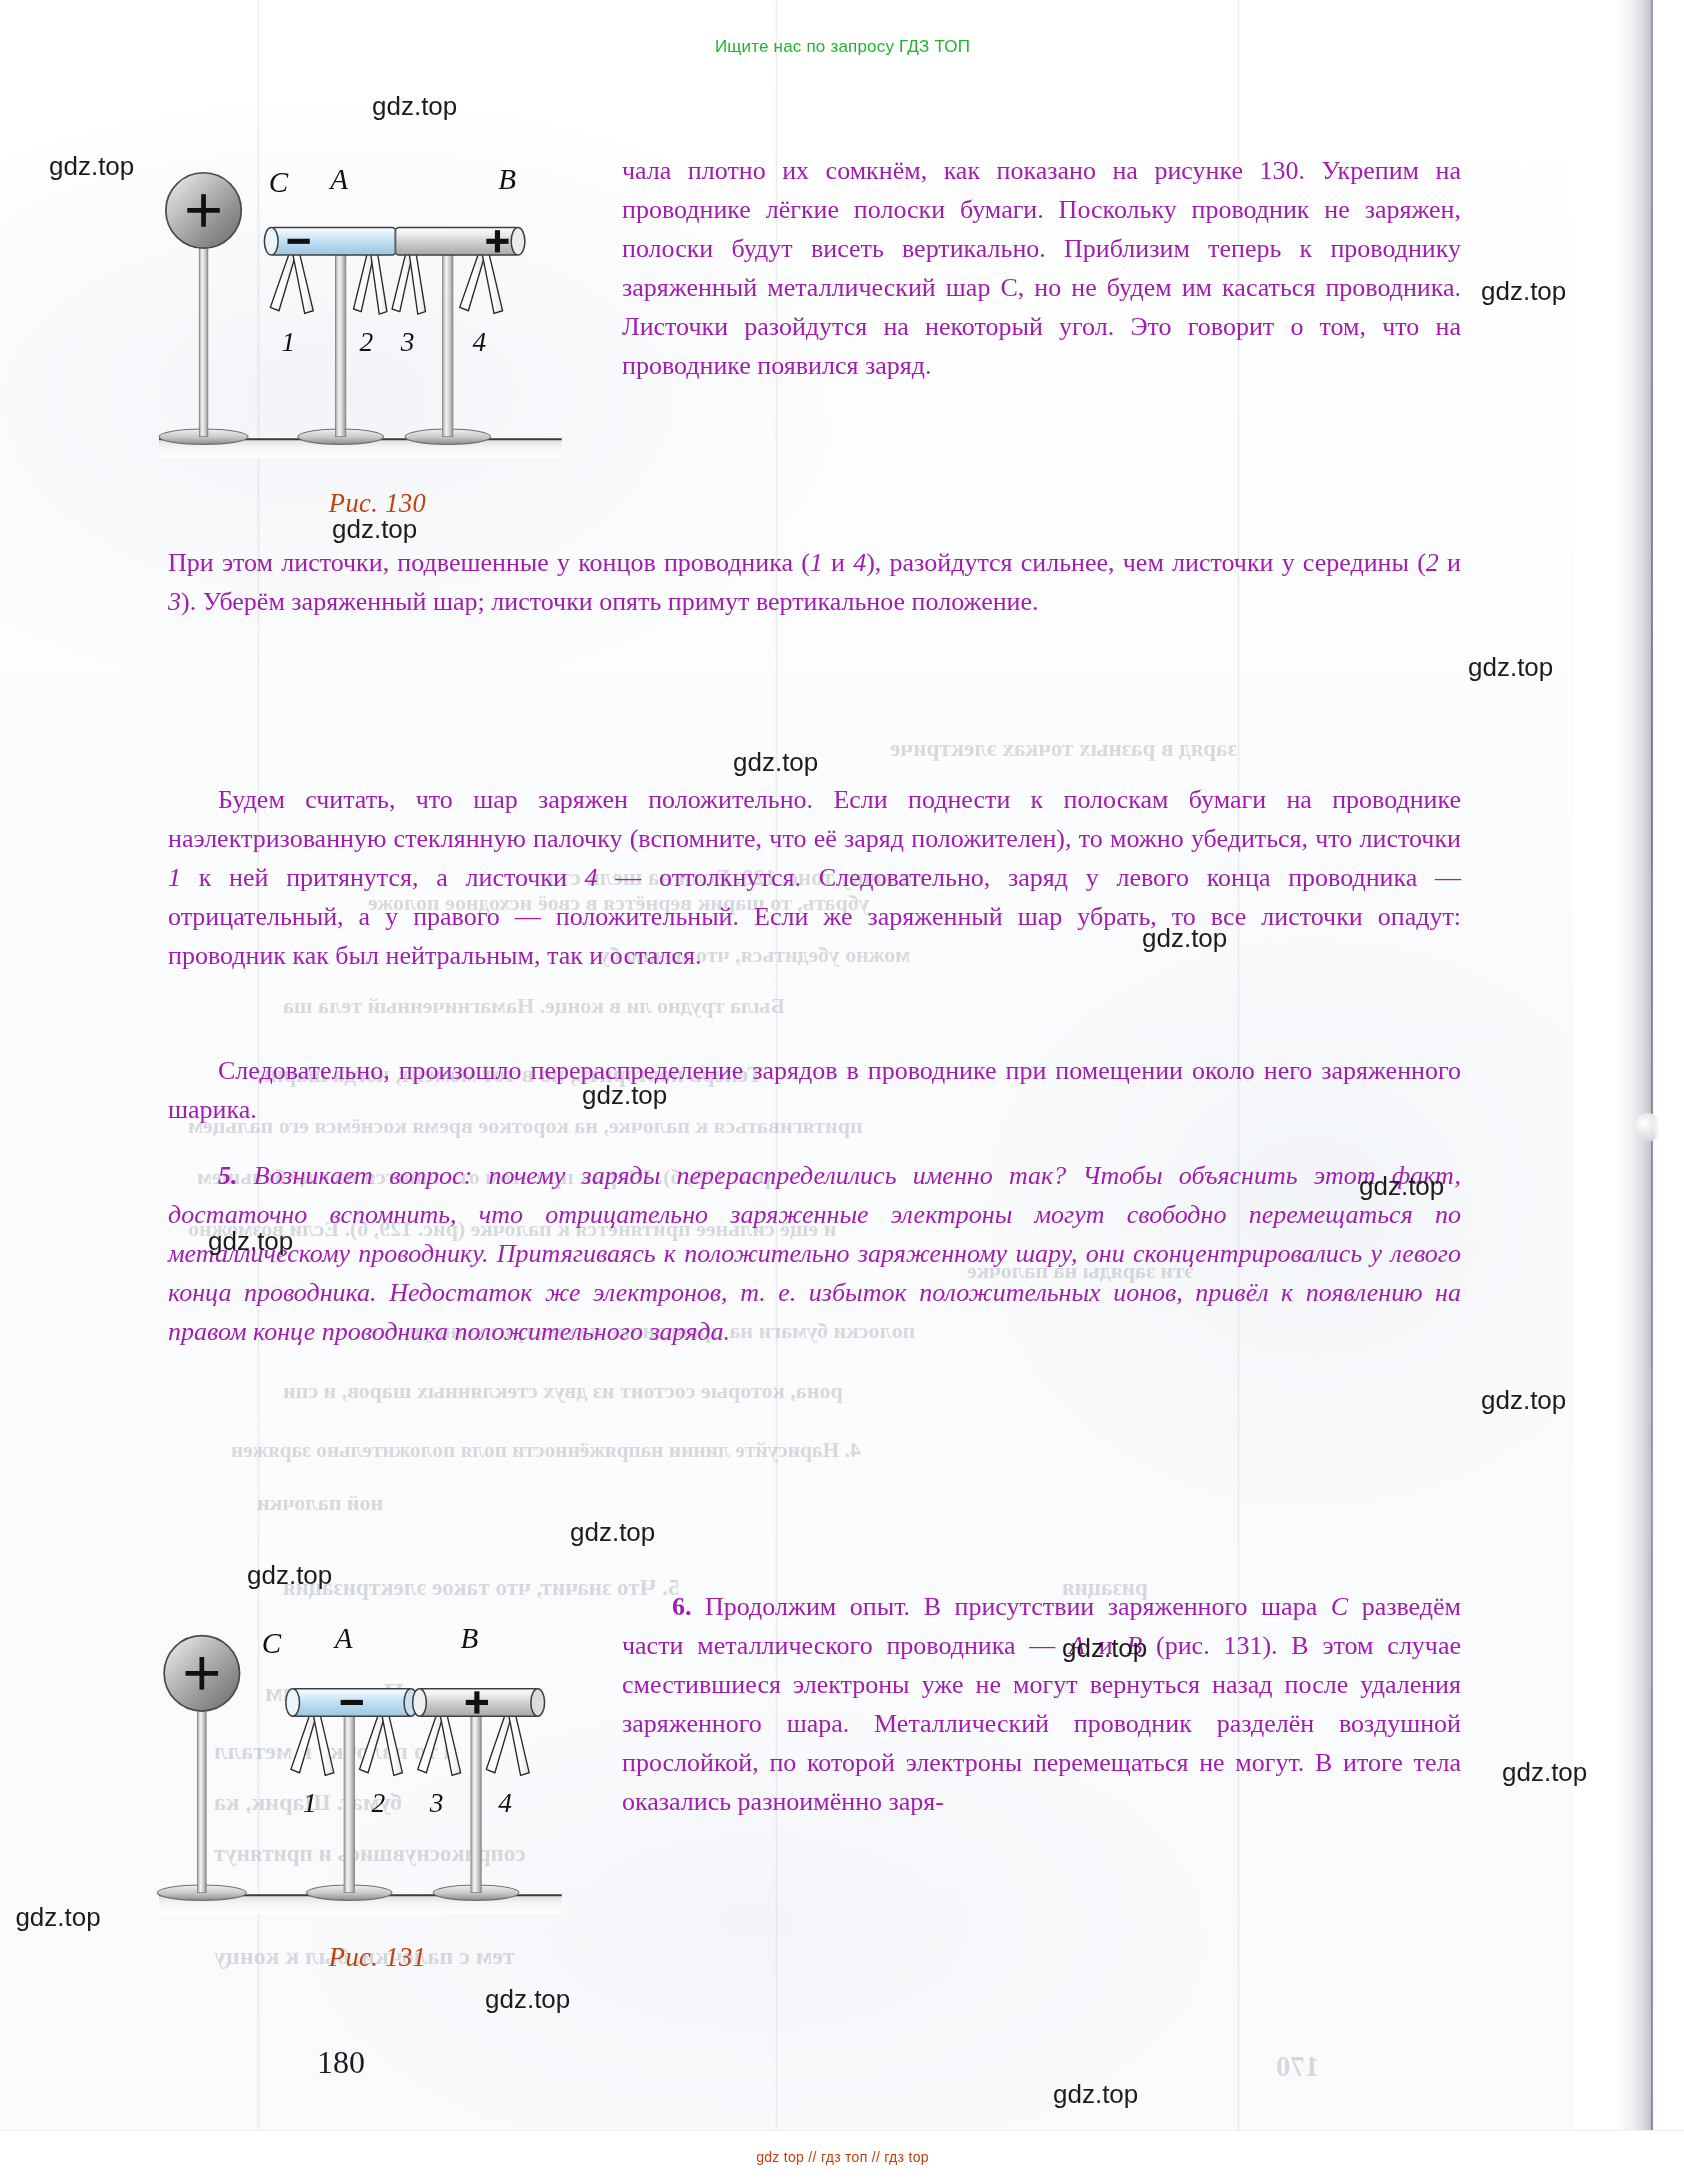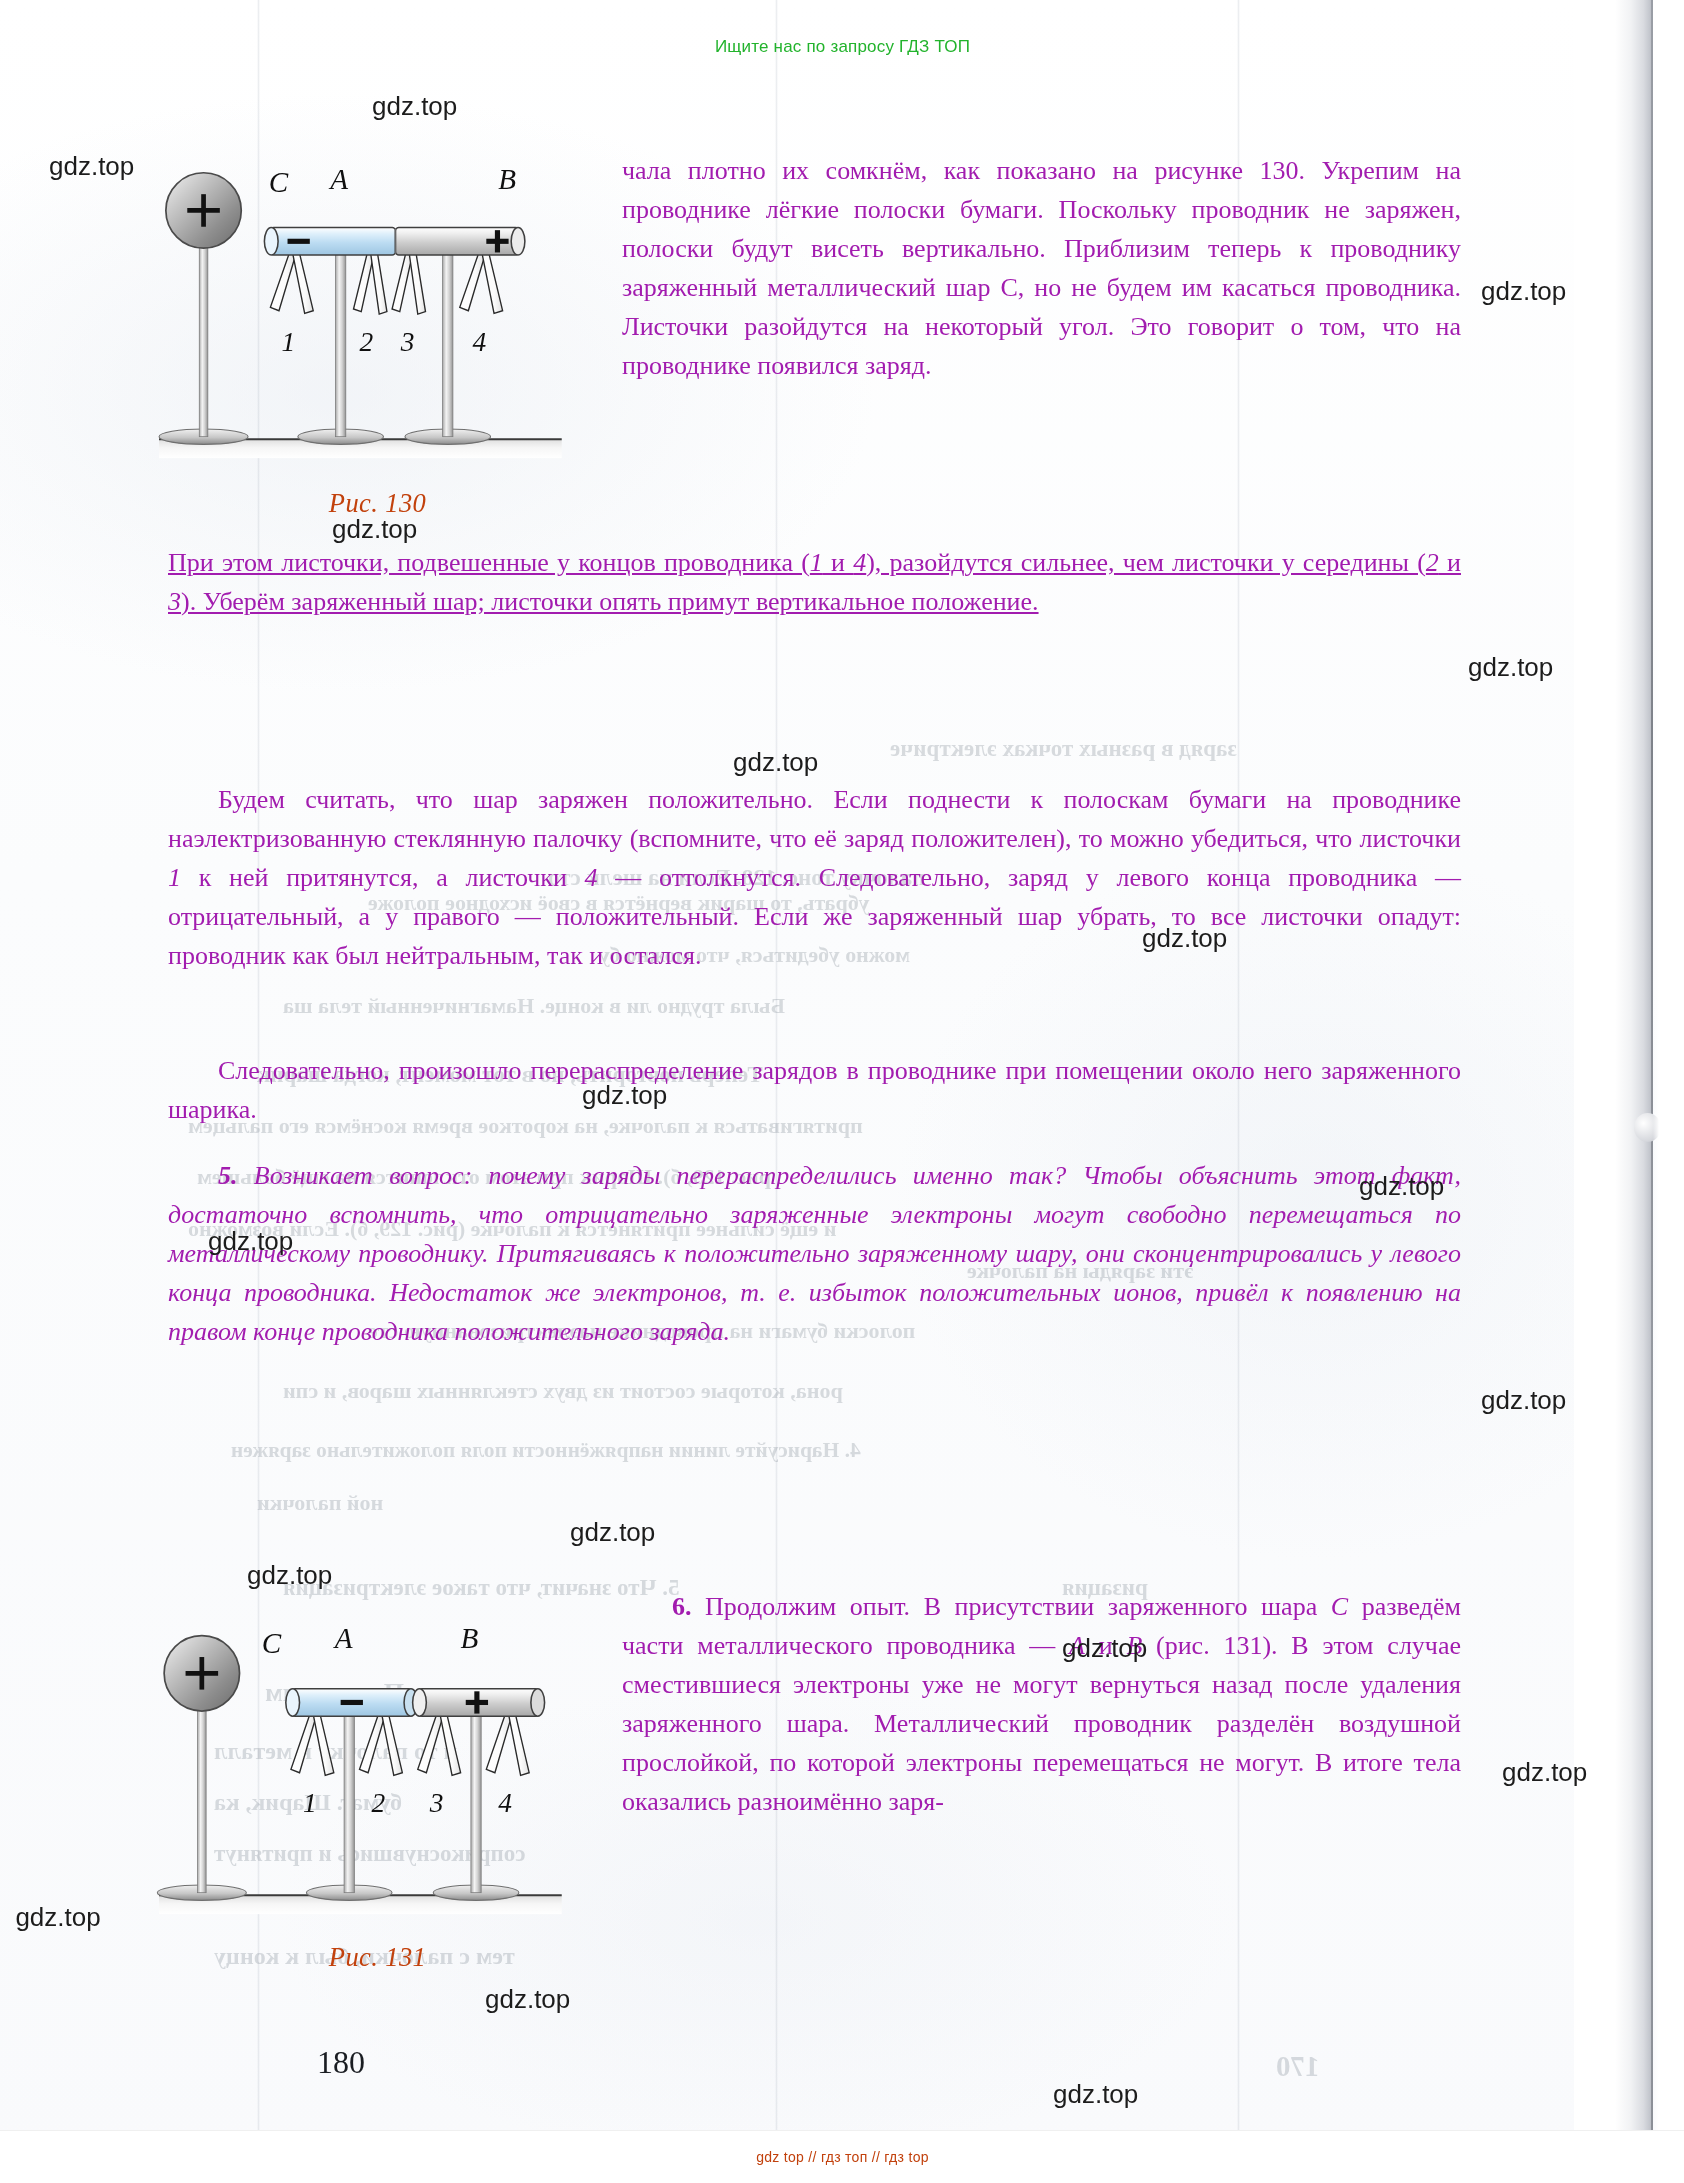--- a/index.html
+++ b/index.html
@@ -116,21 +116,21 @@
     font-family:"Liberation Serif", serif;
   }
   .para b { font-weight:bold; }
   .para i { font-style:italic; }
 
   
   #col-top {
     left:622px; top:151px; width:839px;
   }
   
-  #blk-full-1 { left:168px; top:543px; width:1293px;text-decoration:underline; }
+  #blk-full-1 { left:168px; top:543px; width:1293px; }
   #blk-full-2 { left:168px; top:700px; width:1293px; }
   #blk-full-3 { left:168px; top:780px; width:1293px; }
   #blk-full-4 { left:168px; top:1051px; width:1293px; }
   #blk-full-5 { left:168px; top:1156px; width:1293px;font-style:italic; }
 
   
   #col-bot { left:622px; top:1587px; width:839px; }
 
   .indent { text-indent:50px; }
 

